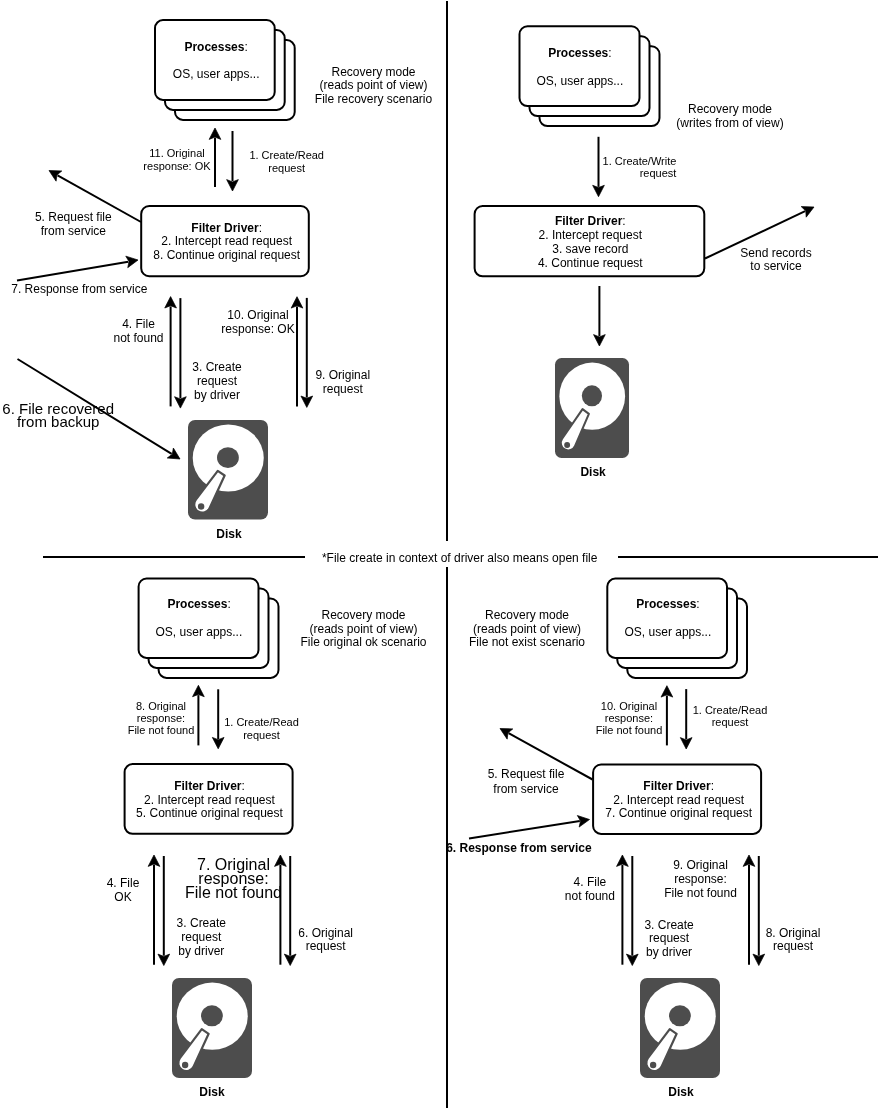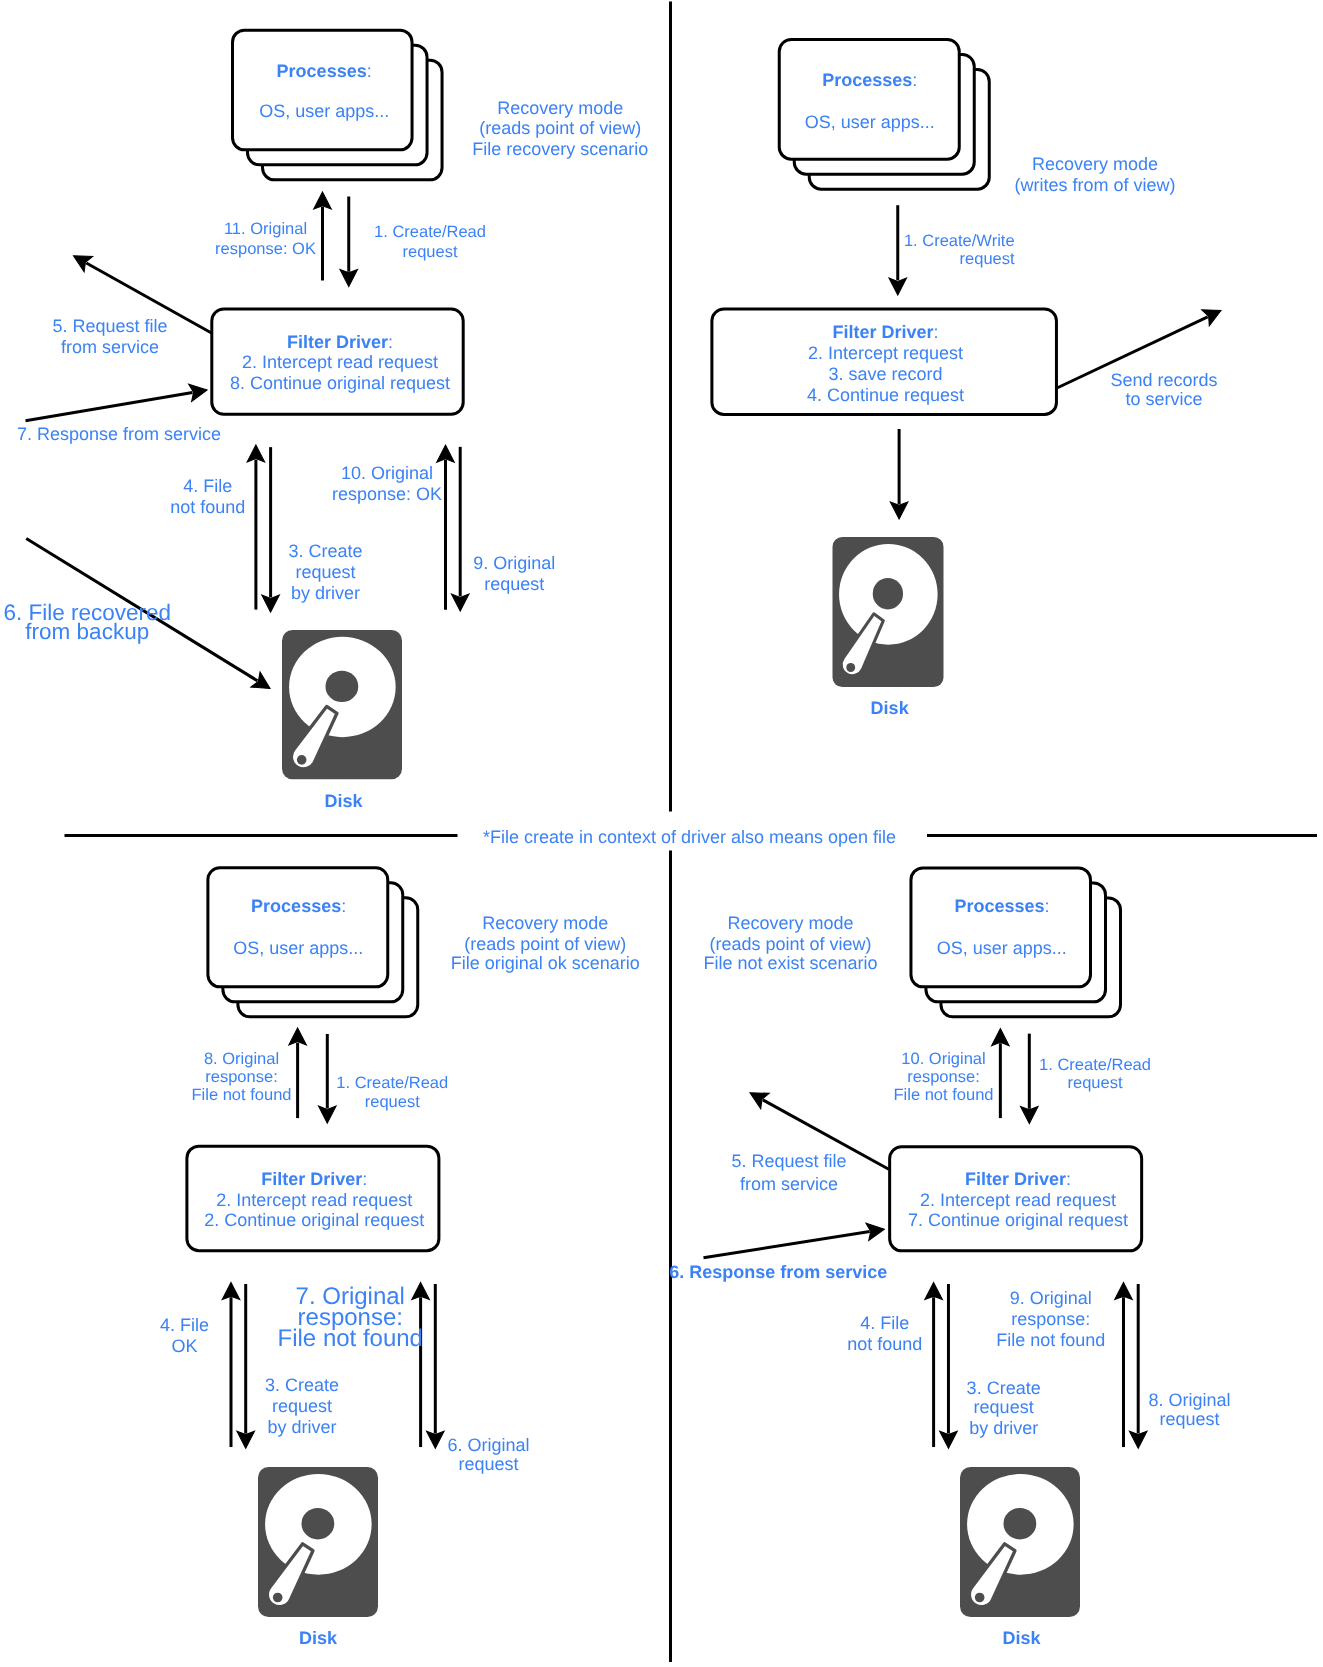--- a/index.html
+++ b/index.html
@@ -3,21 +3,21 @@
 <meta charset="utf-8">
 <title>Filter driver recovery scenarios</title>
 <style>
   html,body{margin:0;padding:0;background:#ffffff;}
   body{width:882px;height:1111px;position:relative;overflow:hidden;
        font-family:"Liberation Sans",sans-serif;color:#000000;}
   #stage{position:absolute;left:0;top:0;width:882px;height:1111px;background:#ffffff;overflow:hidden;}
   svg#gfx{position:absolute;left:0;top:0;width:882px;height:1111px;}
   #labels{position:absolute;left:0;top:0;width:882px;height:1111px;}
   .tb{position:absolute;white-space:pre;text-align:center;
-      font-family:"Liberation Sans",sans-serif;color:#3b82f6;}
+      font-family:"Liberation Sans",sans-serif;color:#000000;}
   .tb .ln{display:block;}
 </style>
 </head>
 <body>
 
 <div id="stage">
   <svg id="gfx" xmlns="http://www.w3.org/2000/svg">
 <line x1="447" y1="1" x2="447" y2="541" stroke="#000" stroke-width="2.0"></line>
 <line x1="447" y1="567" x2="447" y2="1108" stroke="#000" stroke-width="2.0"></line>
 <line x1="43" y1="557" x2="305" y2="557" stroke="#000" stroke-width="2.0"></line>
@@ -200,24 +200,24 @@
       <div class="tb" style="left: 579.9px; top: 43.8px; font-size: 12px; line-height: 18px; transform: translateX(-50%);"><span class="ln"><b>Processes</b>:</span></div>
       <div class="tb" style="left: 579.9px; top: 71.9px; font-size: 12px; line-height: 18px; transform: translateX(-50%);"><span class="ln">OS, user apps...</span></div>
       <div class="tb" style="left: 590.3px; top: 213.5px; font-size: 12px; line-height: 14.03px; transform: translateX(-50%);"><span class="ln"><b>Filter Driver</b>:</span><span class="ln">2. Intercept request</span><span class="ln">3. save record</span><span class="ln">4. Continue request</span></div>
       <div class="tb" style="left: 593.1px; top: 465.9px; font-size: 12px; line-height: 13.8px; transform: translateX(-50%); font-weight: bold;"><span class="ln">Disk</span></div>
       <div class="tb" style="left: 363.5px; top: 609px; font-size: 12px; line-height: 13.7px; transform: translateX(-50%);"><span class="ln">Recovery mode</span><span class="ln">(reads point of view)</span><span class="ln">File original ok scenario</span></div>
       <div class="tb" style="left: 161px; top: 699.8px; font-size: 11px; line-height: 12.3px; transform: translateX(-50%);"><span class="ln">8. Original</span><span class="ln">response:</span><span class="ln">File not found</span></div>
       <div class="tb" style="left: 261.5px; top: 716.2px; font-size: 11px; line-height: 12.6px; transform: translateX(-50%);"><span class="ln">1. Create/Read</span><span class="ln">request</span></div>
       <div class="tb" style="left: 123px; top: 876.6px; font-size: 12px; line-height: 13.9px; transform: translateX(-50%);"><span class="ln">4. File</span><span class="ln">OK</span></div>
       <div class="tb" style="left: 233.5px; top: 858.1px; font-size: 16px; line-height: 13.8px; transform: translateX(-50%);"><span class="ln">7. Original</span><span class="ln">response:</span><span class="ln">File not found</span></div>
       <div class="tb" style="left: 201.3px; top: 917.1px; font-size: 12px; line-height: 13.8px; transform: translateX(-50%);"><span class="ln">3. Create</span><span class="ln">request</span><span class="ln">by driver</span></div>
-      <div class="tb" style="left: 325.7px; top: 927.2px; font-size: 12px; line-height: 13.2px; transform: translateX(-50%); margin-top: 30px;"><span class="ln">6. Original</span><span class="ln">request</span></div>
+      <div class="tb" style="left: 325.7px; top: 927.2px; font-size: 12px; line-height: 13.2px; transform: translateX(-50%);"><span class="ln">6. Original</span><span class="ln">request</span></div>
       <div class="tb" style="left: 199.1px; top: 595.4px; font-size: 12px; line-height: 18px; transform: translateX(-50%);"><span class="ln"><b>Processes</b>:</span></div>
       <div class="tb" style="left: 198.9px; top: 623.3px; font-size: 12px; line-height: 18px; transform: translateX(-50%);"><span class="ln">OS, user apps...</span></div>
-      <div class="tb" style="left: 209.5px; top: 779.7px; font-size: 12px; line-height: 13.85px; transform: translateX(-50%);"><span class="ln"><b>Filter Driver</b>:</span><span class="ln">2. Intercept read request</span><span class="ln">2. Continue original request</span></div>
+      <div class="tb" style="left: 209.5px; top: 779.7px; font-size: 12px; line-height: 13.85px; transform: translateX(-50%);"><span class="ln"><b>Filter Driver</b>:</span><span class="ln">2. Intercept read request</span><span class="ln">5. Continue original request</span></div>
       <div class="tb" style="left: 212px; top: 1086.1px; font-size: 12px; line-height: 13.8px; transform: translateX(-50%); font-weight: bold;"><span class="ln">Disk</span></div>
       <div class="tb" style="left: 527px; top: 609px; font-size: 12px; line-height: 13.7px; transform: translateX(-50%);"><span class="ln">Recovery mode</span><span class="ln">(reads point of view)</span><span class="ln">File not exist scenario</span></div>
       <div class="tb" style="left: 629px; top: 699.5px; font-size: 11px; line-height: 12.4px; transform: translateX(-50%);"><span class="ln">10. Original</span><span class="ln">response:</span><span class="ln">File not found</span></div>
       <div class="tb" style="left: 730px; top: 704.2px; font-size: 11px; line-height: 12.2px; transform: translateX(-50%);"><span class="ln">1. Create/Read</span><span class="ln">request</span></div>
       <div class="tb" style="left: 526px; top: 767.1px; font-size: 12px; line-height: 14.4px; transform: translateX(-50%);"><span class="ln">5. Request file</span><span class="ln">from service</span></div>
       <div class="tb" style="left: 518.9px; top: 842.3px; font-size: 12px; line-height: 13.8px; transform: translateX(-50%); font-weight: bold;"><span class="ln">6. Response from service</span></div>
       <div class="tb" style="left: 589.9px; top: 875.4px; font-size: 12px; line-height: 14px; transform: translateX(-50%);"><span class="ln">4. File</span><span class="ln">not found</span></div>
       <div class="tb" style="left: 700.5px; top: 859.3px; font-size: 12px; line-height: 13.9px; transform: translateX(-50%);"><span class="ln">9. Original</span><span class="ln">response:</span><span class="ln">File not found</span></div>
       <div class="tb" style="left: 669.1px; top: 918.6px; font-size: 12px; line-height: 13.8px; transform: translateX(-50%);"><span class="ln">3. Create</span><span class="ln">request</span><span class="ln">by driver</span></div>
       <div class="tb" style="left: 793px; top: 927.2px; font-size: 12px; line-height: 13.2px; transform: translateX(-50%);"><span class="ln">8. Original</span><span class="ln">request</span></div>

